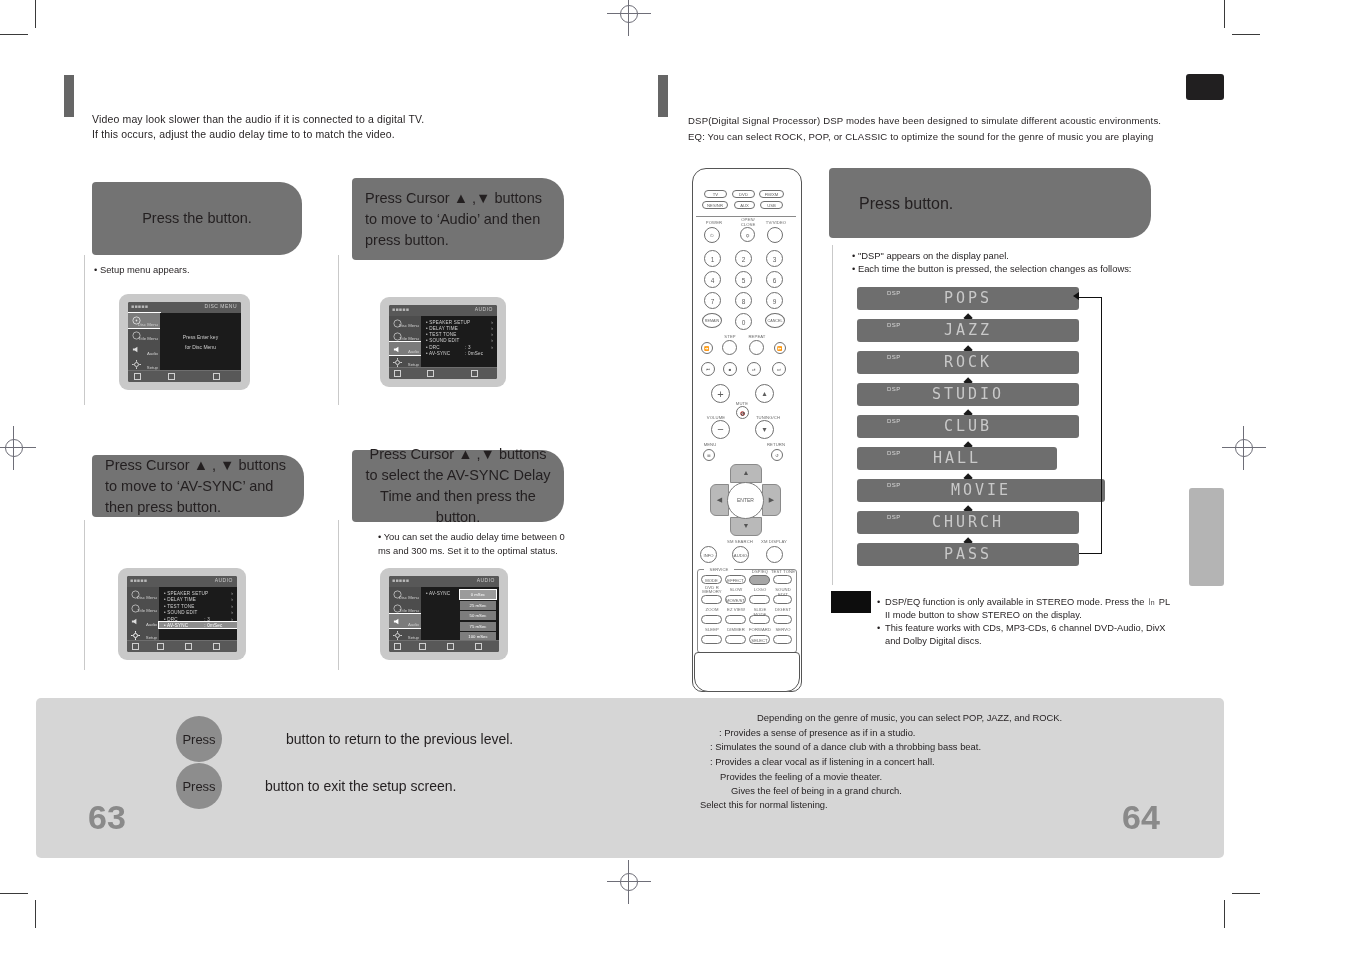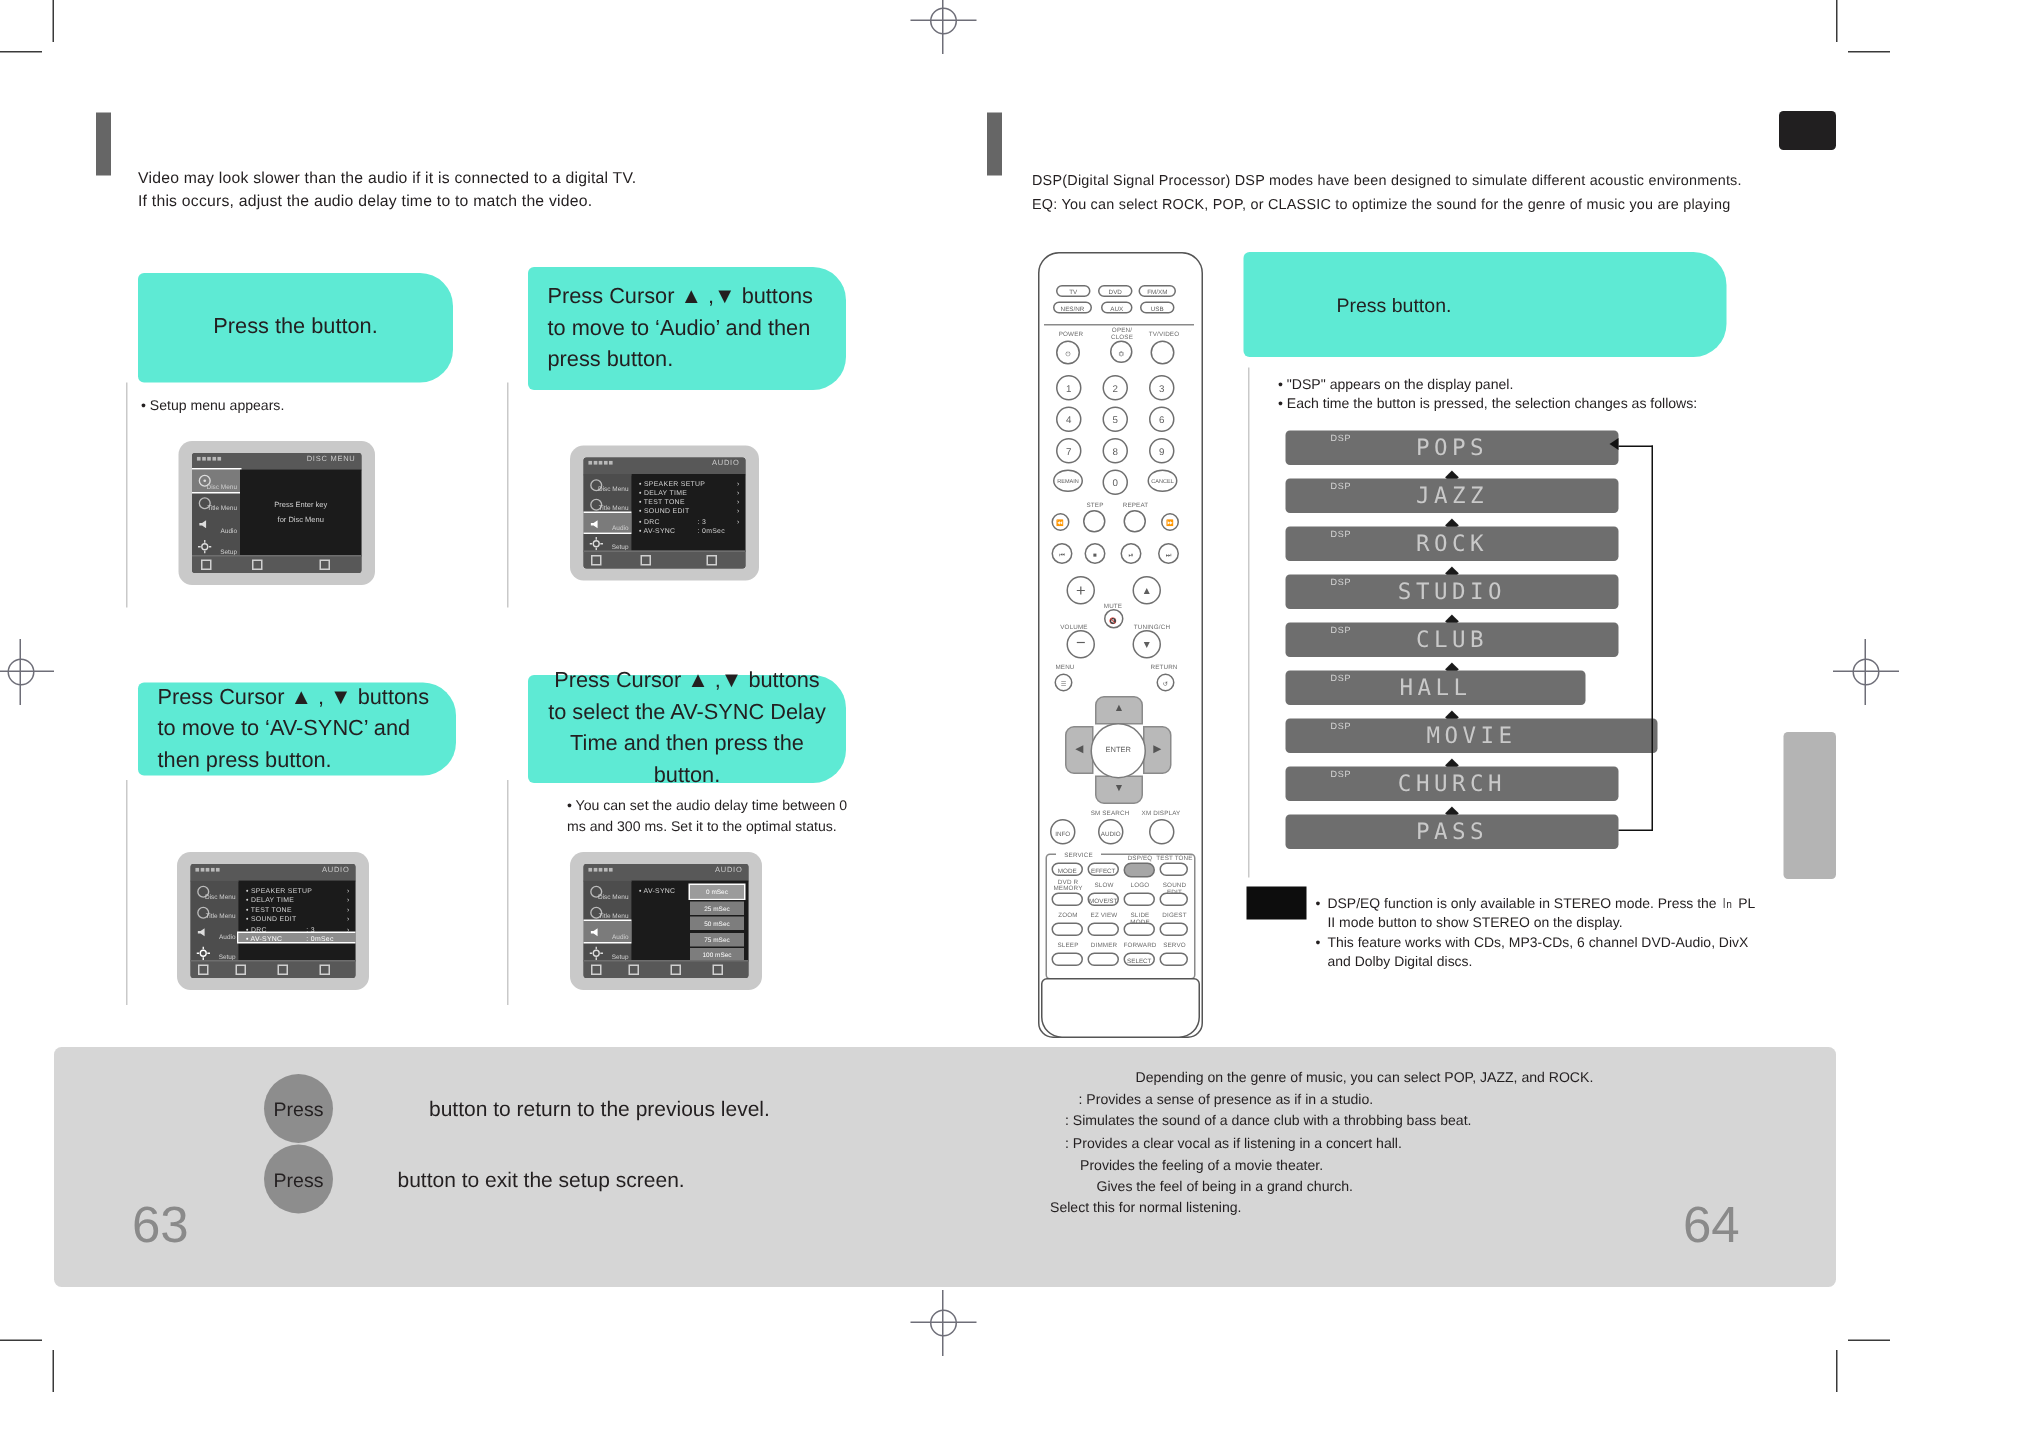--- a/index.html
+++ b/index.html
@@ -20,21 +20,21 @@
   .tab-gray{position:absolute;background:#b4b4b4;border-radius:3px;}
 
   
   .sec-bar{position:absolute;width:10px;height:42px;background:#666666;}
 
   
   .intro{position:absolute;font-size:10.5px;line-height:15px;color:#231f20;letter-spacing:.15px;}
   .intro.small{font-size:9.6px;line-height:14px;}
 
   
-  .callout{position:absolute;background:#5eead4;border-radius:4px 22px 22px 4px;
+  .callout{position:absolute;background:#737373;border-radius:4px 22px 22px 4px;
            display:flex;align-items:center;box-sizing:border-box;}
   .callout .ctext{font-size:14.5px;line-height:21px;color:#231f20;width:100%;}
   .callout.c-center .ctext{text-align:center;}
 
   
   .note{position:absolute;font-size:9.4px;line-height:13.5px;color:#231f20;}
 
   
   .vline{position:absolute;width:1px;background:#c9c9c9;}
 
@@ -68,21 +68,21 @@
   .opt{height:9px;background:#7d7d7d;margin-bottom:1.5px;font-size:4.3px;color:#ffffff;
        text-align:center;line-height:9px;}
   .opt.sel{background:#9b9b9b;outline:1px solid #ffffff;}
 
   
   .footer{position:absolute;background:#d6d6d6;border-radius:5px;}
   .press-circle{position:absolute;width:46px;height:46px;border-radius:50%;
                 background:#8d8d8d;display:flex;align-items:center;justify-content:center;}
   .press-circle span{font-size:13px;color:#231f20;}
   .footer-line{position:absolute;font-size:14px;color:#231f20;}
-  .pagenum{position:absolute;font-size:34px;color:#8a8a8a;font-weight:normal;}
+  .pagenum{position:absolute;font-size:34px;color:#8a8a8a;font-weight:bold;}
 
   
   .dspstrip{position:absolute;height:23px;background:#6e6e6e;border-radius:3px;}
   .dspstrip .dsplbl{position:absolute;left:30px;top:3px;font-size:6px;color:#d8d8d8;
                     letter-spacing:.5px;}
   .dspstrip .dspval{position:absolute;left:0;right:0;top:2px;text-align:center;
                     font-family:"DejaVu Sans Mono", monospace;font-size:15px;
                     color:#c9c9c9;letter-spacing:3px;}
   .dsparrow{position:absolute;width:12px;height:12px;color:#1a1a1a;font-size:12px;
             text-align:center;line-height:12px;}
@@ -399,21 +399,21 @@
 <div class="genre" style="left:720px;top:770px;">Provides the feeling of a movie theater.</div>
 <div class="genre" style="left:731px;top:784px;">Gives the feel of being in a grand church.</div>
 <div class="genre" style="left:700px;top:798px;">Select this for normal listening.</div>
 
 <div class="sec-bar" style="left:658px;top:75px;"></div>
 
 <div class="intro small" style="left:688px;top:114px;width:520px;">DSP(Digital Signal Processor) DSP modes have been designed to simulate different acoustic environments.</div>
 <div class="intro small" style="left:688px;top:130px;width:520px;">EQ: You can select ROCK, POP, or CLASSIC to optimize the sound for the genre of music you are playing</div>
 
 <div class="callout" style="left:829px;top:168px;width:322px;height:70px;padding:0 30px;">
-  <div class="ctext" style="font-size:13px;margin-left:32px;">Press            button.</div>
+  <div class="ctext" style="font-size:16px;">Press            button.</div>
 </div>
 
 <div class="note" style="left:852px;top:249px;">• "DSP" appears on the display panel.</div>
 <div class="note" style="left:852px;top:262px;">• Each time the button is pressed, the selection changes as follows:</div>
 
 <div class="vline" style="left:832px;top:245px;height:340px;"></div>
 
 <div class="dspstrip" style="left:857px;top:287px;width:222px;">
   <span class="dsplbl">DSP</span>
   <span class="dspval">POPS</span>

